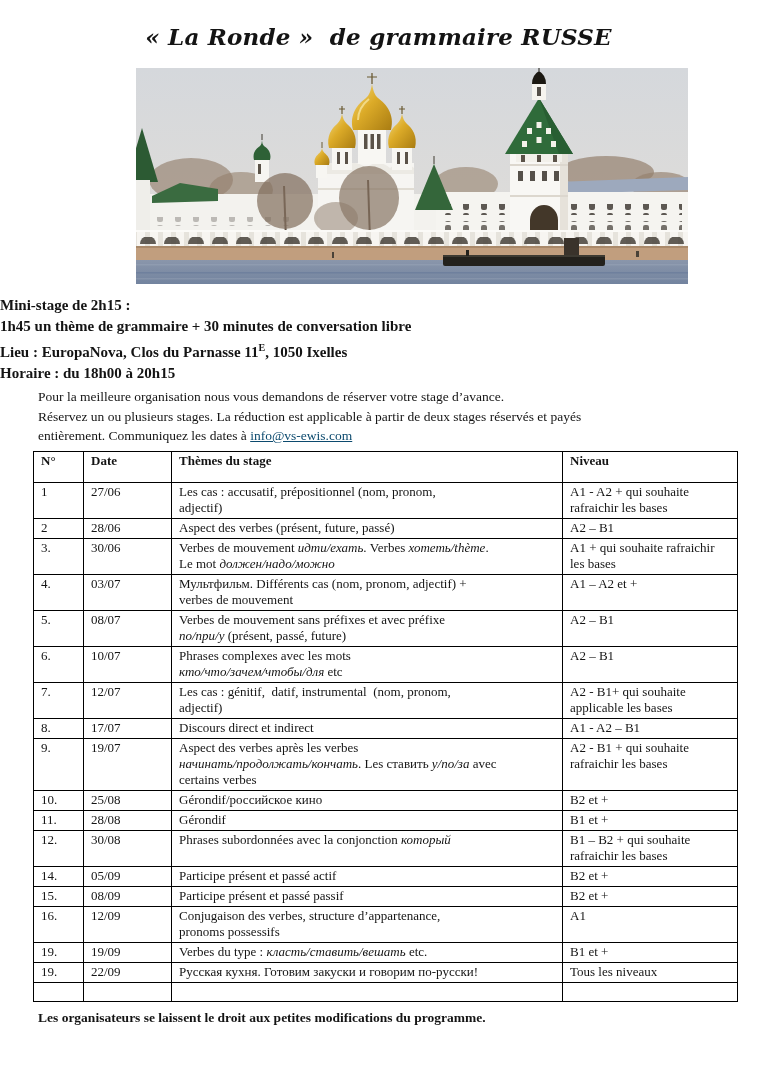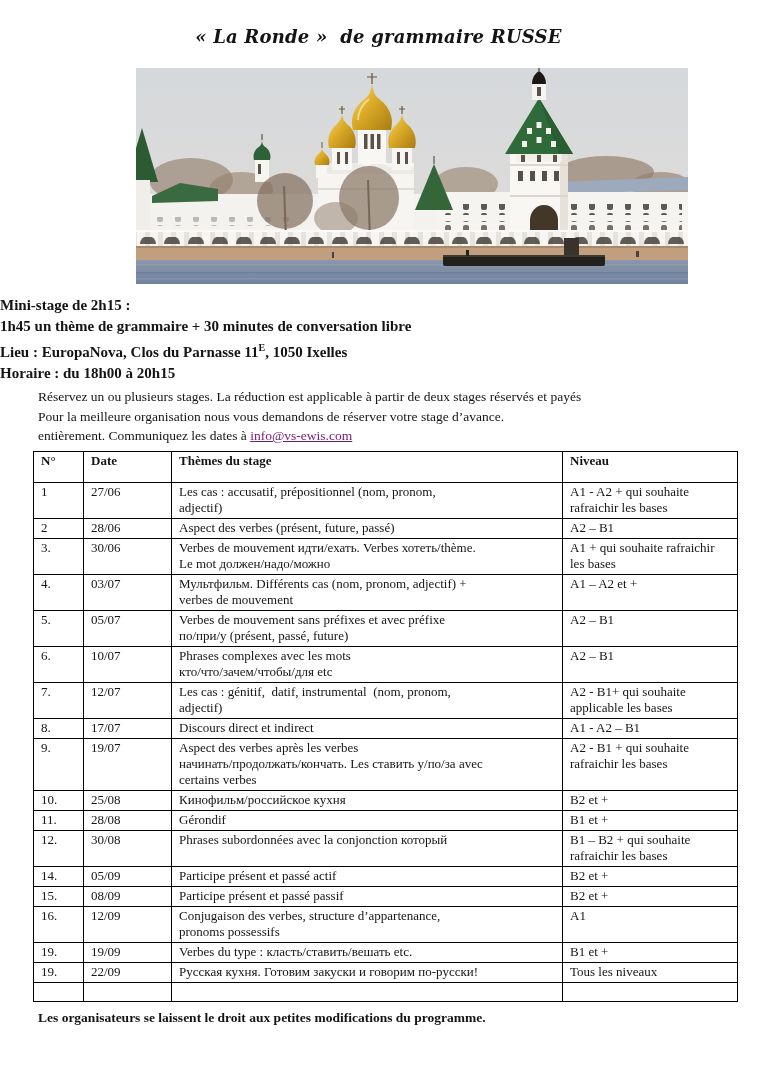--- a/index.html
+++ b/index.html
@@ -1,37 +1,37 @@
 <!DOCTYPE html>
 <html><head>
 <meta charset="utf-8">
 <style>
   html,body{margin:0;padding:0;background:#ffffff;}
   body{width:768px;height:1082px;overflow:hidden;font-family:"Liberation Serif",serif;color:#141414;}
   .page{position:relative;width:768px;height:1082px;background:#fff;}
 
   .title{margin:26px 11px 0 0;text-align:center;font-family:"DejaVu Serif",serif;
-         font-style:italic;font-weight:bold;font-size:18px;line-height:22px;letter-spacing:.2px;}
+         font-style:italic;font-weight:bold;font-size:23px;line-height:22px;letter-spacing:.2px;}
 
   .photo{margin:20px 80px 0 136px;width:552px;height:216px;padding:0;}
   .photo svg{display:block;}
 
   .info{margin-top:11px;text-align:left;font-weight:bold;font-size:15px;line-height:21px;}
   .info sup{font-size:10px;}
 
   .intro{margin:3px 20px 0 38px;font-size:13.5px;line-height:19.5px;}
-  .link{color:#701a75;text-decoration:underline;cursor:pointer;text-align:right;}
+  .link{color:#0c4a6e;text-decoration:underline;cursor:pointer;text-align:right;}
 
   table.schedule{border-collapse:collapse;table-layout:fixed;margin:5px 0 0 33px;width:704px;
                  font-size:13px;line-height:16px;}
   table.schedule th,table.schedule td{border:1px solid #000;vertical-align:top;text-align:left;
                  padding:1px 6px 2px 7px;overflow:hidden;}
   table.schedule th{font-weight:bold;padding-bottom:13px;}
   col.c-n{width:50px;}col.c-date{width:88px;}col.c-theme{width:391px;}col.c-niv{width:175px;}
-  .i{}
+  .i{font-style:italic;}
   tr.empty-row{height:19px;}
 
   .footer{margin:7px 20px 0 38px;font-weight:bold;font-size:13.5px;line-height:18px;}
 </style>
 </head>
 <body>
 
 <div class="page">
 
   <h1 class="title">« La Ronde »&nbsp; de grammaire RUSSE</h1>
@@ -199,22 +199,22 @@
   </figure>
 
   <section class="info">
     <div>Mini-stage de 2h15 :</div>
     <div>1h45 un thème de grammaire + 30 minutes de conversation libre</div>
     <div><span>Lieu : EuropaNova, Clos du Parnasse 11</span><sup>E</sup><span>, 1050 Ixelles</span></div>
     <div>Horaire : du 18h00 à 20h15</div>
   </section>
 
   <section class="intro">
+    <div>Pour la meilleure organisation nous vous demandons de réserver votre stage d’avance.</div>
     <div>Réservez un ou plusieurs stages. La réduction est applicable à partir de deux stages réservés et payés</div>
-    <div>Pour la meilleure organisation nous vous demandons de réserver votre stage d’avance.</div>
     <div><span>entièrement. Communiquez les dates à </span><a class="link">info@vs-ewis.com</a></div>
   </section>
 
   <table class="schedule">
     <colgroup>
         <col class="c-n">
         <col class="c-date">
         <col class="c-theme">
         <col class="c-niv">
       </colgroup>
@@ -246,21 +246,21 @@
           <td>A1 + qui souhaite rafraichir les bases</td>
         </tr>
         <tr>
           <td>4.</td>
           <td>03/07</td>
           <td><span>Мультфильм. Différents cas (nom, pronom, adjectif) +</span><br><span>verbes de mouvement</span></td>
           <td>A1 – A2 et +</td>
         </tr>
         <tr>
           <td>5.</td>
-          <td>05/07</td>
+          <td>08/07</td>
           <td><span>Verbes de mouvement sans préfixes et avec préfixe</span><br><span class="i">по/при/у</span><span> (présent, passé, future)</span></td>
           <td>A2 – B1</td>
         </tr>
         <tr>
           <td>6.</td>
           <td>10/07</td>
           <td><span>Phrases complexes avec les mots</span><br><span class="i">кто/что/зачем/чтобы/для</span><span> etc</span></td>
           <td>A2 – B1</td>
         </tr>
         <tr>
@@ -277,21 +277,21 @@
         </tr>
         <tr>
           <td>9.</td>
           <td>19/07</td>
           <td><span>Aspect des verbes après les verbes</span><br><span class="i">начинать/продолжать/кончать</span><span>. Les ставить </span><span class="i">у/по/за</span><span> avec</span><br><span>certains verbes</span></td>
           <td>A2 - B1 + qui souhaite rafraichir les bases</td>
         </tr>
         <tr>
           <td>10.</td>
           <td>25/08</td>
-          <td><span>Кинофильм/российское кухня</span></td>
+          <td><span>Gérondif/российское кино</span></td>
           <td>B2 et +</td>
         </tr>
         <tr>
           <td>11.</td>
           <td>28/08</td>
           <td><span>Gérondif</span></td>
           <td>B1 et +</td>
         </tr>
         <tr>
           <td>12.</td>

